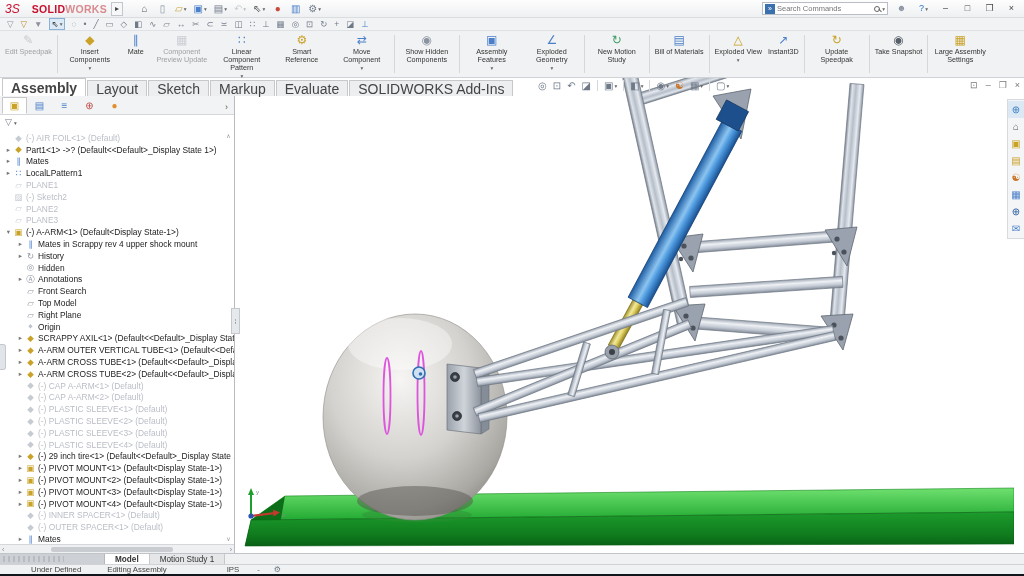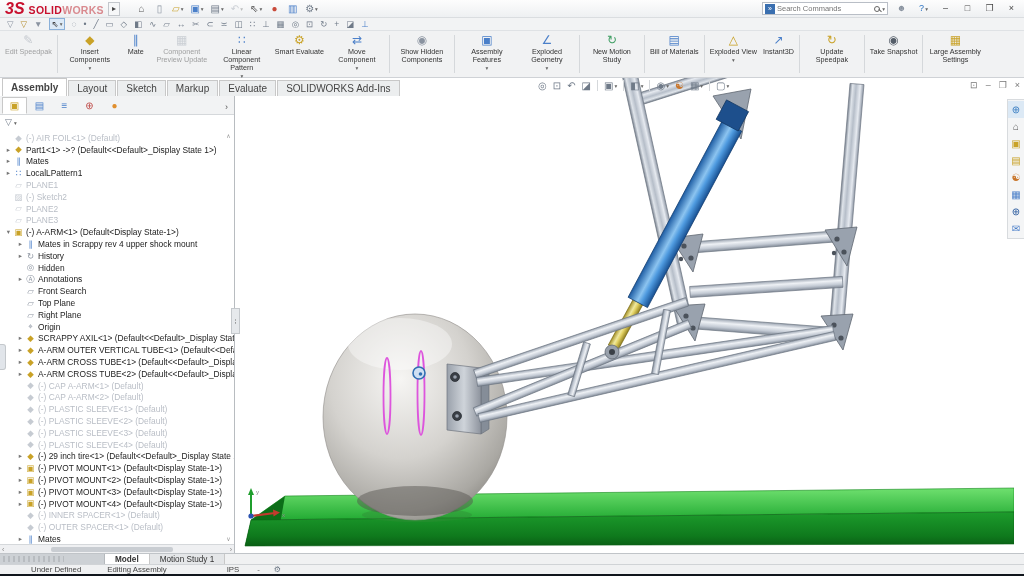--- a/index.html
+++ b/index.html
@@ -3,21 +3,21 @@
 <meta charset="utf-8">
 <style>
 *{box-sizing:border-box;margin:0;padding:0}
 html,body{width:1024px;height:576px;overflow:hidden}
 body{font-family:"Liberation Sans",sans-serif;background:#fff;color:#333;font-size:9px}
 
 
 .titlebar{height:18px;background:linear-gradient(#fdfdfd,#eef0f2);border-bottom:1px solid #dadde0;
   display:flex;align-items:center;padding:0 5px;position:relative;z-index:20}
 .logo{display:flex;align-items:baseline;margin-right:4px;cursor:default}
-.brand-mark{color:#c8102e;font-weight:bold;font-style:italic;font-size:16px;margin-right:4px}
+.brand-mark{color:#c8102e;font-weight:normal;font-style:italic;font-size:12px;margin-right:12px}
 .brand-solid{color:#c8102e;font-weight:bold;font-size:10.5px;letter-spacing:.3px}
 .brand-works{color:#d98a8f;font-weight:bold;font-size:10.5px;letter-spacing:.3px}
 .flyout{border:1px solid #c3c7cc;background:#f6f7f8;width:12px;height:14px;display:flex;align-items:center;justify-content:center;margin-right:14px}
 .tb-btn{height:15px;min-width:15px;display:flex;align-items:center;justify-content:center;gap:1px;padding:0 2px;border-radius:2px}
 .tb-btn.disabled{opacity:.4}
 .dd{font-size:5.5px;color:#666}
 .gi{line-height:1;display:inline-block}
 .titlebar .gi{font-size:10px}
 .tb-right{margin-left:auto;display:flex;align-items:center;gap:6px}
 .searchbox{width:126px;height:13px;border:1px solid #b9bec6;background:#fff;display:flex;align-items:center;padding:0 2px;gap:2px}
@@ -38,21 +38,21 @@
 .ribbon{height:47px;background:#f1f2f3;border-bottom:1px solid #cfd2d6;display:flex;align-items:stretch;padding:1px 2px;position:relative;z-index:20}
 .rb{display:flex;flex-direction:column;align-items:center;padding:2px 3px 0;min-width:32px;max-width:60px;text-align:center;border-radius:2px}
 .rb .ric{font-size:12px;height:13px;line-height:13px}
 .rb .rlabel{font-size:7.2px;line-height:1.12;color:#333;margin-top:1px}
 .rb .dd{margin-top:1px}
 .rb.disabled{opacity:.45}
 .vsep{width:1px;background:#d5d8db;margin:3px 2px;flex:none}
 
 
 .tabstrip{height:18px;display:flex;align-items:flex-end;position:relative;z-index:10;background:transparent}
-.rtab{padding:7px 8px;font-size:10px;color:#444;background:#eceeef;border:1px solid #c8c8c8;border-bottom:none;margin-right:1px;height:16px;display:flex;align-items:center}
+.rtab{padding:7px 8px;font-size:14px;color:#444;background:#eceeef;border:1px solid #c8c8c8;border-bottom:none;margin-right:1px;height:16px;display:flex;align-items:center}
 .rtab.active{background:#fff;font-weight:bold;height:18px}
 .headsup{position:absolute;left:538px;top:2px;display:flex;align-items:center;gap:6px;z-index:12}
 .hu{display:flex;align-items:center;gap:1px}
 .hu .gi{font-size:10px}
 .vsep2{width:1px;height:11px;background:#d5d8db}
 .dwin{position:absolute;right:4px;top:2px;display:flex;align-items:center;gap:8px;z-index:12}
 .dwin .gi{font-size:9px;color:#777}
 
 
 .main{height:457px;display:flex;position:relative}
@@ -280,21 +280,21 @@
       <div class="ric"><span class="gi" style="color: rgb(154, 163, 174);">▦</span></div>
       <div class="rlabel">Component Preview Update</div>
     </div>
     <div class="rb">
       <div class="ric"><span class="gi" style="color: rgb(74, 127, 201);">∷</span></div>
       <div class="rlabel">Linear Component Pattern</div>
       <span class="dd">▾</span>
     </div>
     <div class="rb">
       <div class="ric"><span class="gi" style="color: rgb(201, 162, 39);">⚙</span></div>
-      <div class="rlabel">Smart Evaluate</div>
+      <div class="rlabel">Smart Reference</div>
     </div>
     <div class="rb">
       <div class="ric"><span class="gi" style="color: rgb(74, 127, 201);">⇄</span></div>
       <div class="rlabel">Move Component</div>
       <span class="dd">▾</span>
     </div>
     <div class="vsep"></div>
     <div class="rb">
       <div class="ric"><span class="gi" style="color: rgb(138, 147, 160);">◉</span></div>
       <div class="rlabel">Show Hidden Components</div>
@@ -501,21 +501,21 @@
           <span class="tlabel">Annotations</span>
         </div>
         <div class="trow" style="padding-left: 16px;">
           <span class="arr"></span>
           <span class="gi tic" style="color: rgb(141, 149, 161);">▱</span>
           <span class="tlabel">Front Search</span>
         </div>
         <div class="trow" style="padding-left: 16px;">
           <span class="arr"></span>
           <span class="gi tic" style="color: rgb(141, 149, 161);">▱</span>
-          <span class="tlabel">Top Plane</span>
+          <span class="tlabel">Top Model</span>
         </div>
         <div class="trow" style="padding-left: 16px;">
           <span class="arr"></span>
           <span class="gi tic" style="color: rgb(141, 149, 161);">▱</span>
           <span class="tlabel">Right Plane</span>
         </div>
         <div class="trow" style="padding-left: 16px;">
           <span class="arr"></span>
           <span class="gi tic" style="color: rgb(141, 149, 161);">⌖</span>
           <span class="tlabel">Origin</span>

